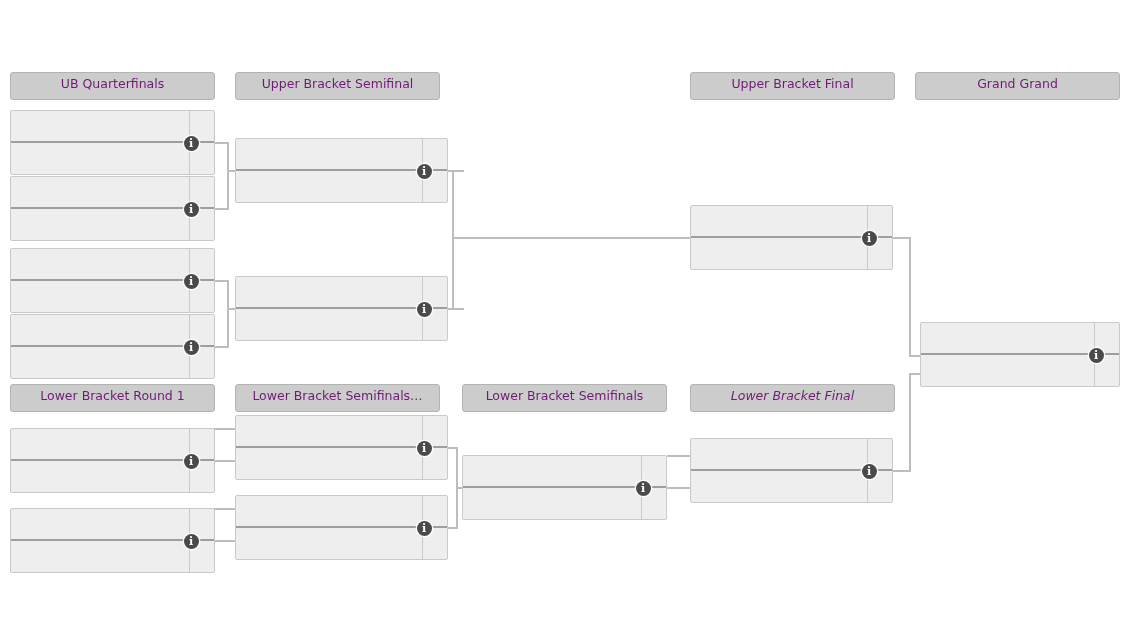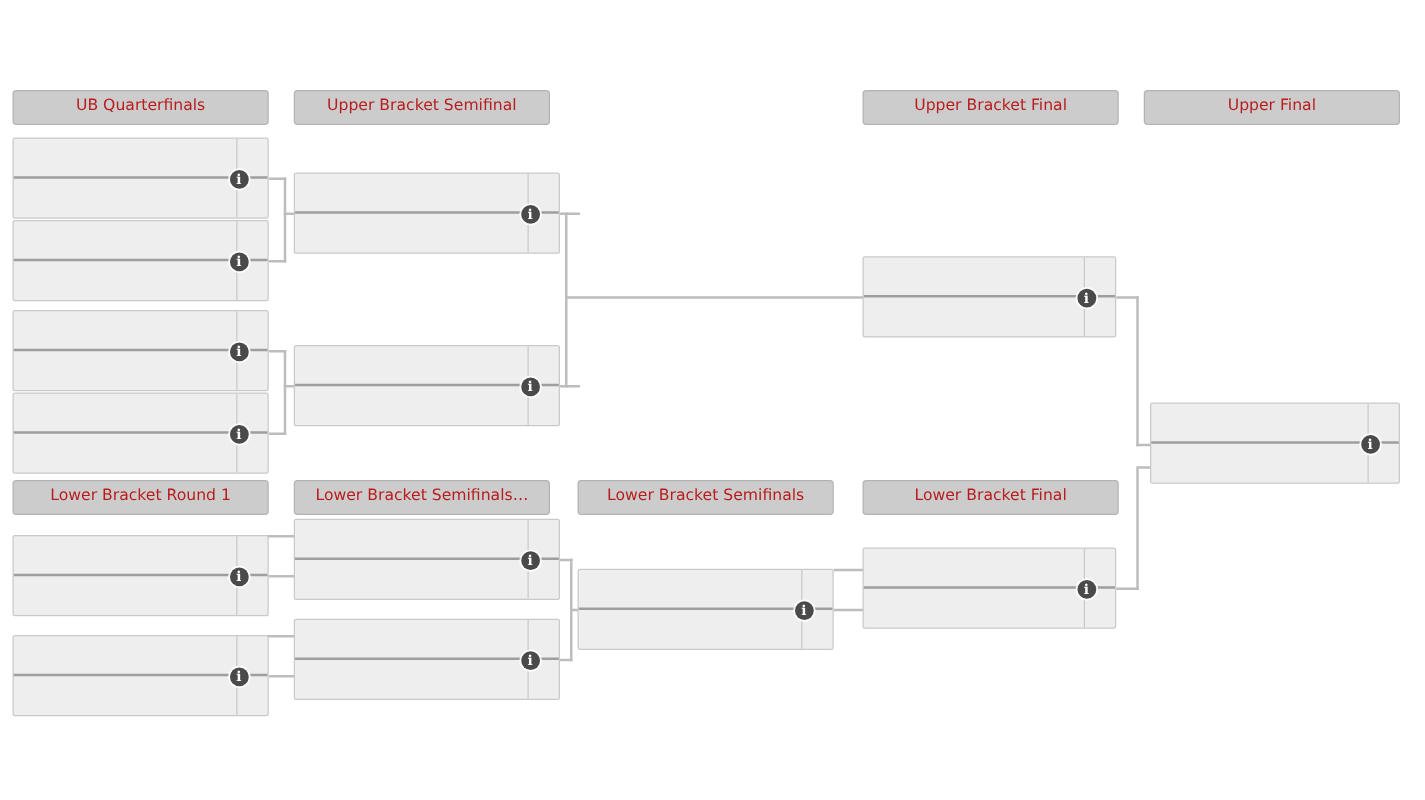--- a/index.html
+++ b/index.html
@@ -41,21 +41,21 @@
   .conn.v { width: 2px; }
 
   
   .round-header {
     position: absolute;
     height: 28px;
     box-sizing: border-box;
     background: #cccccc;
     border: 1px solid #b3b3b3;
     border-radius: 3px;
-    color: #b91c1c;
+    color: #701a75;
     font-size: 12.5px;
     line-height: 22px;
     text-align: center;
     white-space: nowrap;
     overflow: hidden;
     text-overflow: ellipsis;
     padding: 0 6px;
   }
 
   
@@ -158,25 +158,25 @@
       <div class="conn h" style="left: 667px; top: 455px; width: 25px;"></div>
       <div class="conn h" style="left: 893px; top: 470px; width: 18px;"></div>
       <div class="conn v" style="left: 909px; top: 375px; height: 97px;"></div>
       <div class="conn h" style="left: 909px; top: 373px; width: 13px;"></div>
     </div>
 
   <div id="round-header-layer">
       <div class="round-header" style="left: 10px; top: 72px; width: 205px;">UB Quarterfinals</div>
       <div class="round-header" style="left: 235px; top: 72px; width: 205px;">Upper Bracket Semifinal</div>
       <div class="round-header" style="left: 690px; top: 72px; width: 205px;">Upper Bracket Final</div>
-      <div class="round-header" style="left: 915px; top: 72px; width: 205px;">Upper Final</div>
+      <div class="round-header" style="left: 915px; top: 72px; width: 205px;">Grand Grand</div>
       <div class="round-header" style="left: 10px; top: 384px; width: 205px;">Lower Bracket Round 1</div>
       <div class="round-header" style="left: 235px; top: 384px; width: 205px;">Lower Bracket Semifinals…</div>
       <div class="round-header" style="left: 462px; top: 384px; width: 205px;">Lower Bracket Semifinals</div>
-      <div class="round-header" style="left: 690px; top: 384px; width: 205px;">Lower Bracket Final</div>
+      <div class="round-header" style="left: 690px; top: 384px; width: 205px; font-style: italic;">Lower Bracket Final</div>
     </div>
 
   <div id="match-layer">
       <div class="match" style="left: 10px; top: 110px; width: 205px; height: 65px;">
         <div class="match-rows">
           <div class="match-row top">
             <div class="team-name"></div>
             <div class="score-cell"></div>
           </div>
           <div class="match-row bottom">

